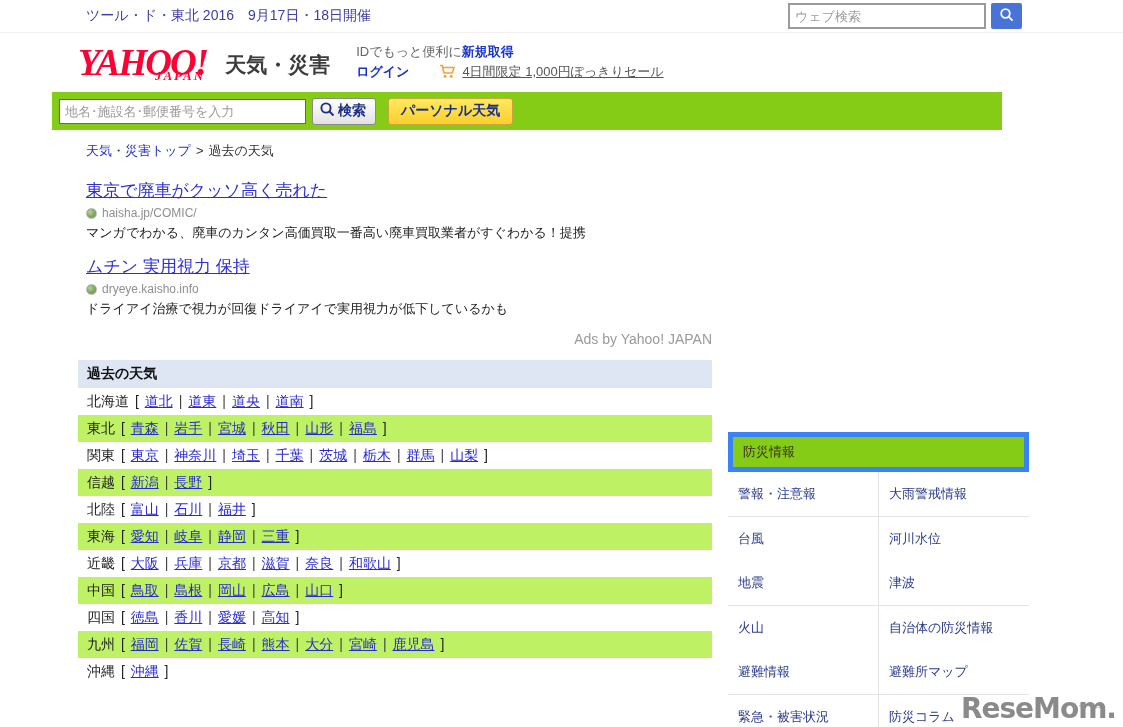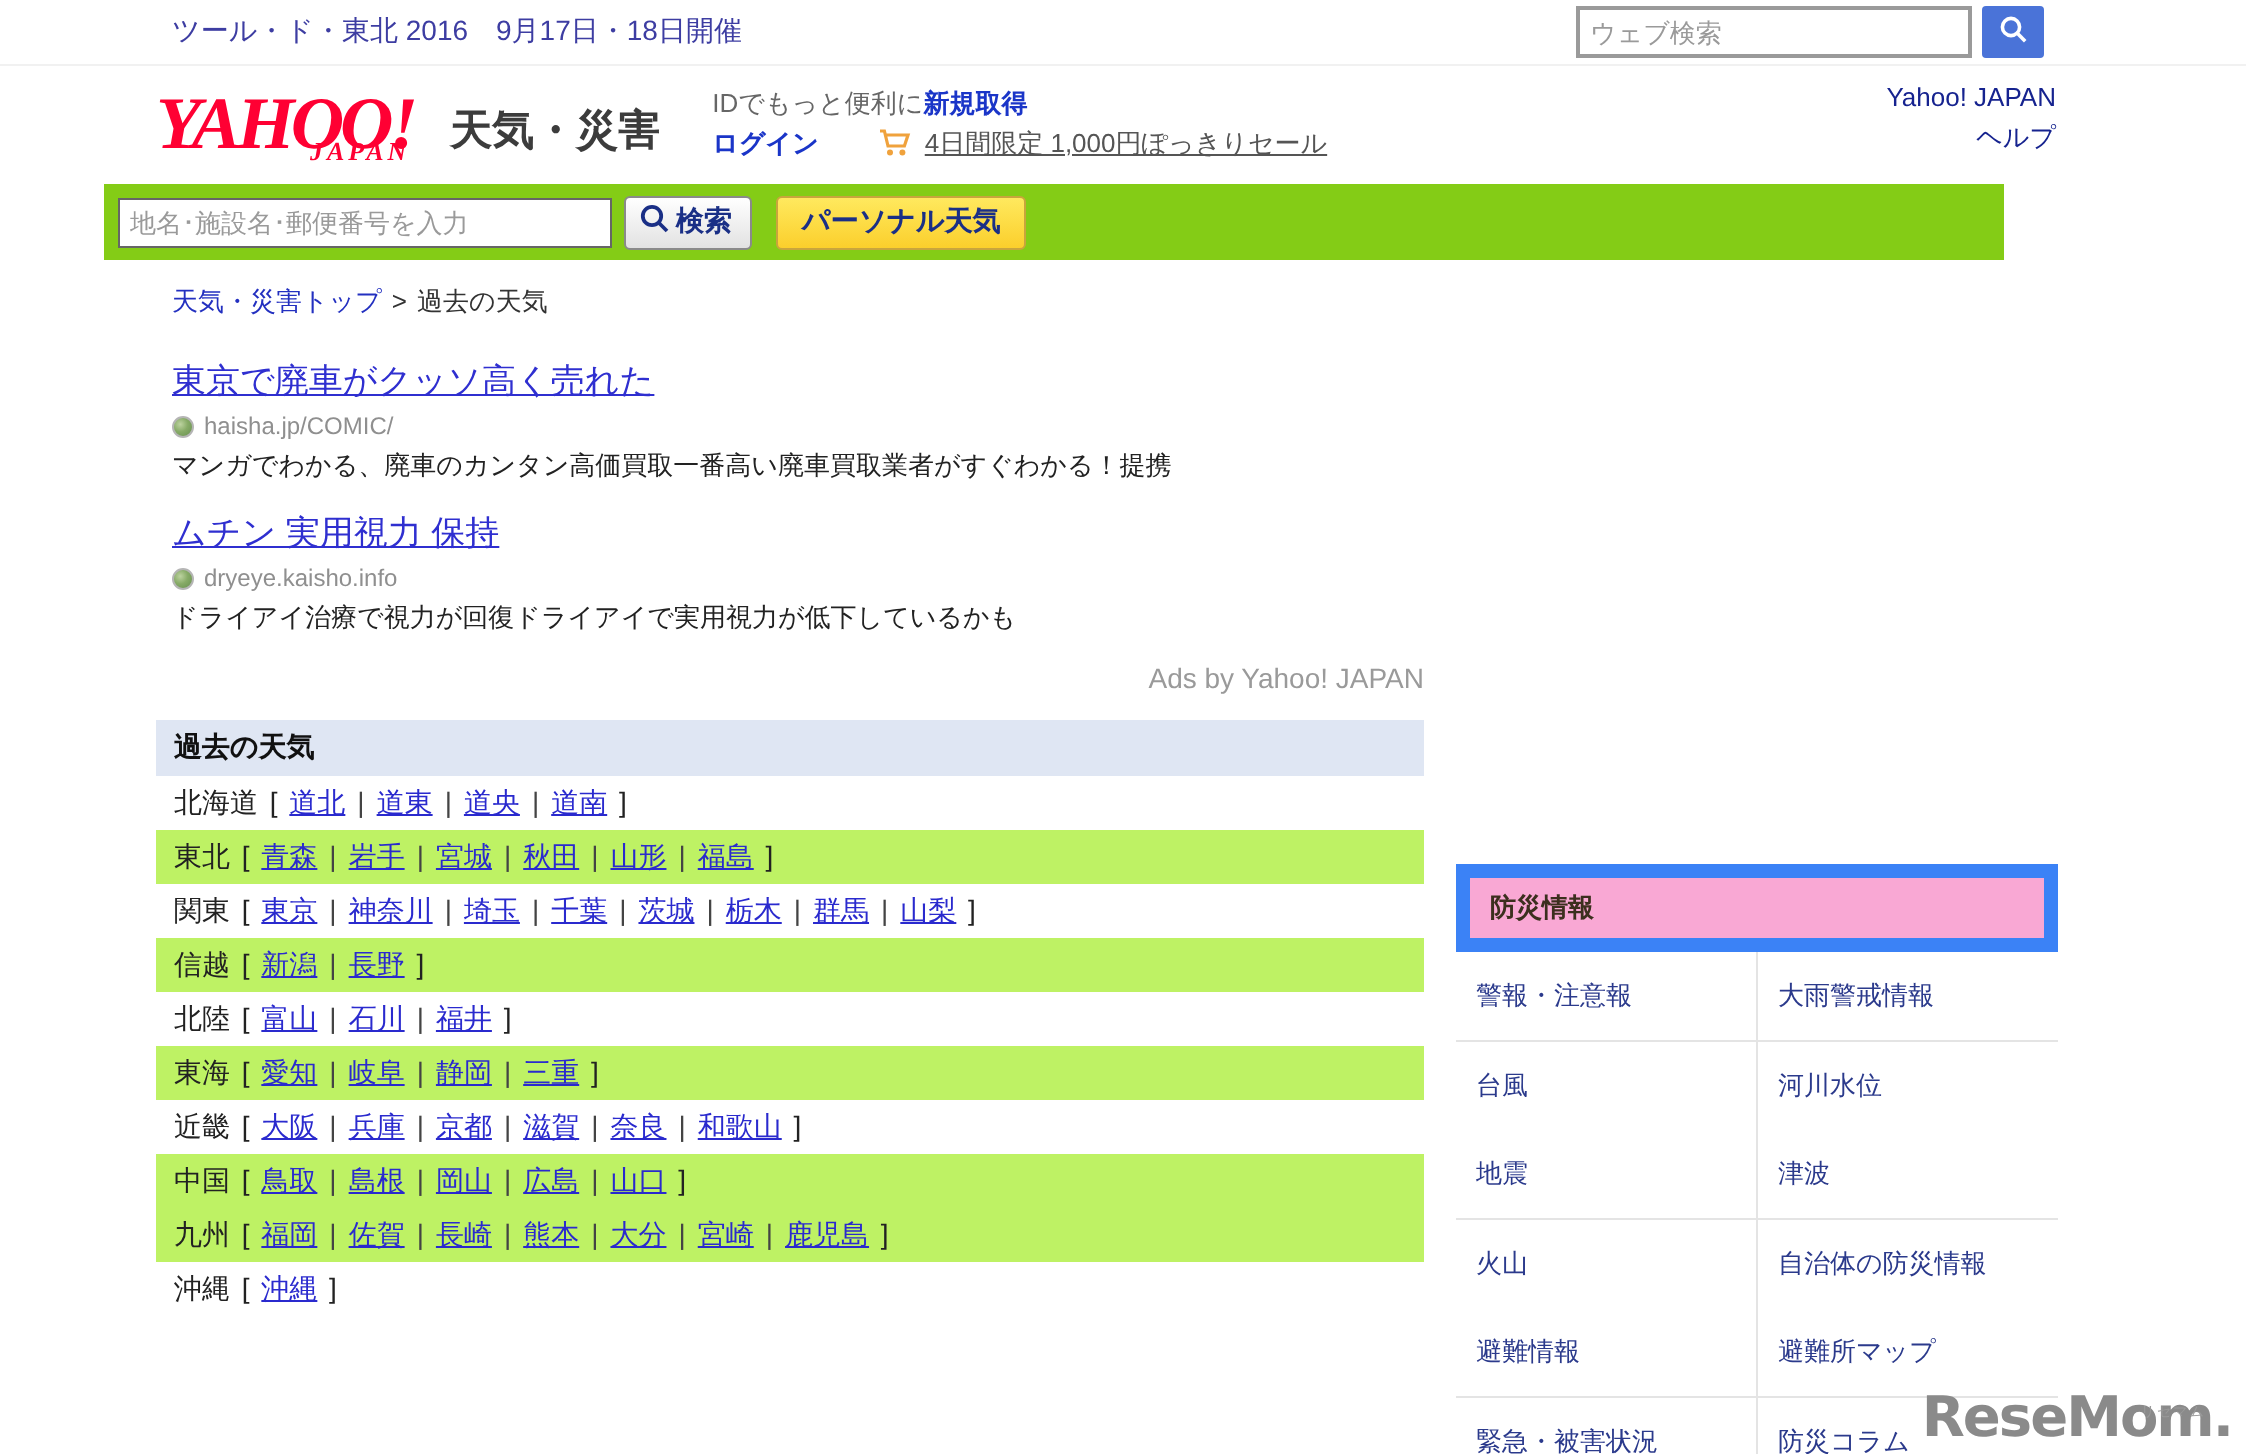--- a/index.html
+++ b/index.html
@@ -98,21 +98,21 @@
   .region-row{ line-height:27px; padding:0 9px; font-size:14px; color:#222; white-space:nowrap; }
   .region-row.alt{ background:#bef264; }
   .region-name{ color:#222; }
   .bracket{ color:#222; margin:0 2px; }
   .pref-link{ color:#2a2ace; text-decoration:underline; }
   .pipe{ color:#444; margin:0 6px; }
 
   
   .sidebar{ position:absolute; left:728px; top:432px; width:301px; background:#fff; }
   .sidebar-header{
-    background:#f9a8d4; border:7px solid #3b82f6; font-weight:bold; font-size:13px;
+    background:#84cc16; border:5px solid #3b82f6; font-weight:normal; font-size:13px;
     color:#3c2f1e; padding:6px 10px;
   }
   .sidebar table{ width:100%; border-collapse:collapse; }
   .sidebar td{ width:50%; padding:13px 10px; font-size:13px; vertical-align:top; }
   .sidebar td.col-left{ border-right:1px solid #e4e4e4; }
   .sidebar tr.sep td{ border-bottom:1px solid #e4e4e4; }
   .panel-link{ color:#2b3a8c; text-decoration:none; }
 
   
   .watermark{
@@ -154,24 +154,20 @@
       <span class="gray-text">IDでもっと便利に</span><a class="blue-bold-link">新規取得</a>
     </div>
     <div class="id-line">
       <a class="blue-bold-link">ログイン</a><span class="cart-wrap"><svg width="17" height="15" viewBox="0 0 17 15">
             <path d="M1 1.5 H3.2 L5 9 H13.2 L15 3.5 H4" fill="none" stroke="#f0a23c" stroke-width="1.6"></path>
             <circle cx="6" cy="12.3" r="1.5" fill="#f0a23c"></circle>
             <circle cx="12.2" cy="12.3" r="1.5" fill="#f0a23c"></circle>
           </svg></span><a class="sale-link">4日間限定 1,000円ぽっきりセール</a>
     </div>
   </div>
-  <div class="corner-links">
-    <a>Yahoo! JAPAN</a>
-    <a>ヘルプ</a>
-  </div>
 </div>
 
 <div class="navbar">
   <input type="text" class="place-input" placeholder="地名･施設名･郵便番号を入力" style="">
   <button class="search-btn">
     <span>
       <svg width="17" height="17" viewBox="0 0 17 17">
           <circle cx="7" cy="7" r="4.6" fill="none" stroke="#1a2f86" stroke-width="1.9"></circle>
           <line x1="10.5" y1="10.5" x2="14.5" y2="14.5" stroke="#1a2f86" stroke-width="1.9"></line>
         </svg>
@@ -209,20 +205,21 @@
   <div class="section-header">過去の天気</div>
   <div>
       <div class="region-row"><span class="region-name">北海道</span><span class="bracket"> [ </span><a class="pref-link" href="#">道北</a><span class="pipe">|</span><a class="pref-link" href="#">道東</a><span class="pipe">|</span><a class="pref-link" href="#">道央</a><span class="pipe">|</span><a class="pref-link" href="#">道南</a><span class="bracket"> ]</span></div>
       <div class="region-row alt"><span class="region-name">東北</span><span class="bracket"> [ </span><a class="pref-link" href="#">青森</a><span class="pipe">|</span><a class="pref-link" href="#">岩手</a><span class="pipe">|</span><a class="pref-link" href="#">宮城</a><span class="pipe">|</span><a class="pref-link" href="#">秋田</a><span class="pipe">|</span><a class="pref-link" href="#">山形</a><span class="pipe">|</span><a class="pref-link" href="#">福島</a><span class="bracket"> ]</span></div>
       <div class="region-row"><span class="region-name">関東</span><span class="bracket"> [ </span><a class="pref-link" href="#">東京</a><span class="pipe">|</span><a class="pref-link" href="#">神奈川</a><span class="pipe">|</span><a class="pref-link" href="#">埼玉</a><span class="pipe">|</span><a class="pref-link" href="#">千葉</a><span class="pipe">|</span><a class="pref-link" href="#">茨城</a><span class="pipe">|</span><a class="pref-link" href="#">栃木</a><span class="pipe">|</span><a class="pref-link" href="#">群馬</a><span class="pipe">|</span><a class="pref-link" href="#">山梨</a><span class="bracket"> ]</span></div>
       <div class="region-row alt"><span class="region-name">信越</span><span class="bracket"> [ </span><a class="pref-link" href="#">新潟</a><span class="pipe">|</span><a class="pref-link" href="#">長野</a><span class="bracket"> ]</span></div>
       <div class="region-row"><span class="region-name">北陸</span><span class="bracket"> [ </span><a class="pref-link" href="#">富山</a><span class="pipe">|</span><a class="pref-link" href="#">石川</a><span class="pipe">|</span><a class="pref-link" href="#">福井</a><span class="bracket"> ]</span></div>
       <div class="region-row alt"><span class="region-name">東海</span><span class="bracket"> [ </span><a class="pref-link" href="#">愛知</a><span class="pipe">|</span><a class="pref-link" href="#">岐阜</a><span class="pipe">|</span><a class="pref-link" href="#">静岡</a><span class="pipe">|</span><a class="pref-link" href="#">三重</a><span class="bracket"> ]</span></div>
       <div class="region-row"><span class="region-name">近畿</span><span class="bracket"> [ </span><a class="pref-link" href="#">大阪</a><span class="pipe">|</span><a class="pref-link" href="#">兵庫</a><span class="pipe">|</span><a class="pref-link" href="#">京都</a><span class="pipe">|</span><a class="pref-link" href="#">滋賀</a><span class="pipe">|</span><a class="pref-link" href="#">奈良</a><span class="pipe">|</span><a class="pref-link" href="#">和歌山</a><span class="bracket"> ]</span></div>
       <div class="region-row alt"><span class="region-name">中国</span><span class="bracket"> [ </span><a class="pref-link" href="#">鳥取</a><span class="pipe">|</span><a class="pref-link" href="#">島根</a><span class="pipe">|</span><a class="pref-link" href="#">岡山</a><span class="pipe">|</span><a class="pref-link" href="#">広島</a><span class="pipe">|</span><a class="pref-link" href="#">山口</a><span class="bracket"> ]</span></div>
+      <div class="region-row"><span class="region-name">四国</span><span class="bracket"> [ </span><a class="pref-link" href="#">徳島</a><span class="pipe">|</span><a class="pref-link" href="#">香川</a><span class="pipe">|</span><a class="pref-link" href="#">愛媛</a><span class="pipe">|</span><a class="pref-link" href="#">高知</a><span class="bracket"> ]</span></div>
       <div class="region-row alt"><span class="region-name">九州</span><span class="bracket"> [ </span><a class="pref-link" href="#">福岡</a><span class="pipe">|</span><a class="pref-link" href="#">佐賀</a><span class="pipe">|</span><a class="pref-link" href="#">長崎</a><span class="pipe">|</span><a class="pref-link" href="#">熊本</a><span class="pipe">|</span><a class="pref-link" href="#">大分</a><span class="pipe">|</span><a class="pref-link" href="#">宮崎</a><span class="pipe">|</span><a class="pref-link" href="#">鹿児島</a><span class="bracket"> ]</span></div>
       <div class="region-row"><span class="region-name">沖縄</span><span class="bracket"> [ </span><a class="pref-link" href="#">沖縄</a><span class="bracket"> ]</span></div>
     </div>
 </div>
 
 <div class="sidebar">
   <div class="sidebar-header">防災情報</div>
   <table>
       <tbody>
         <tr class="sep">

